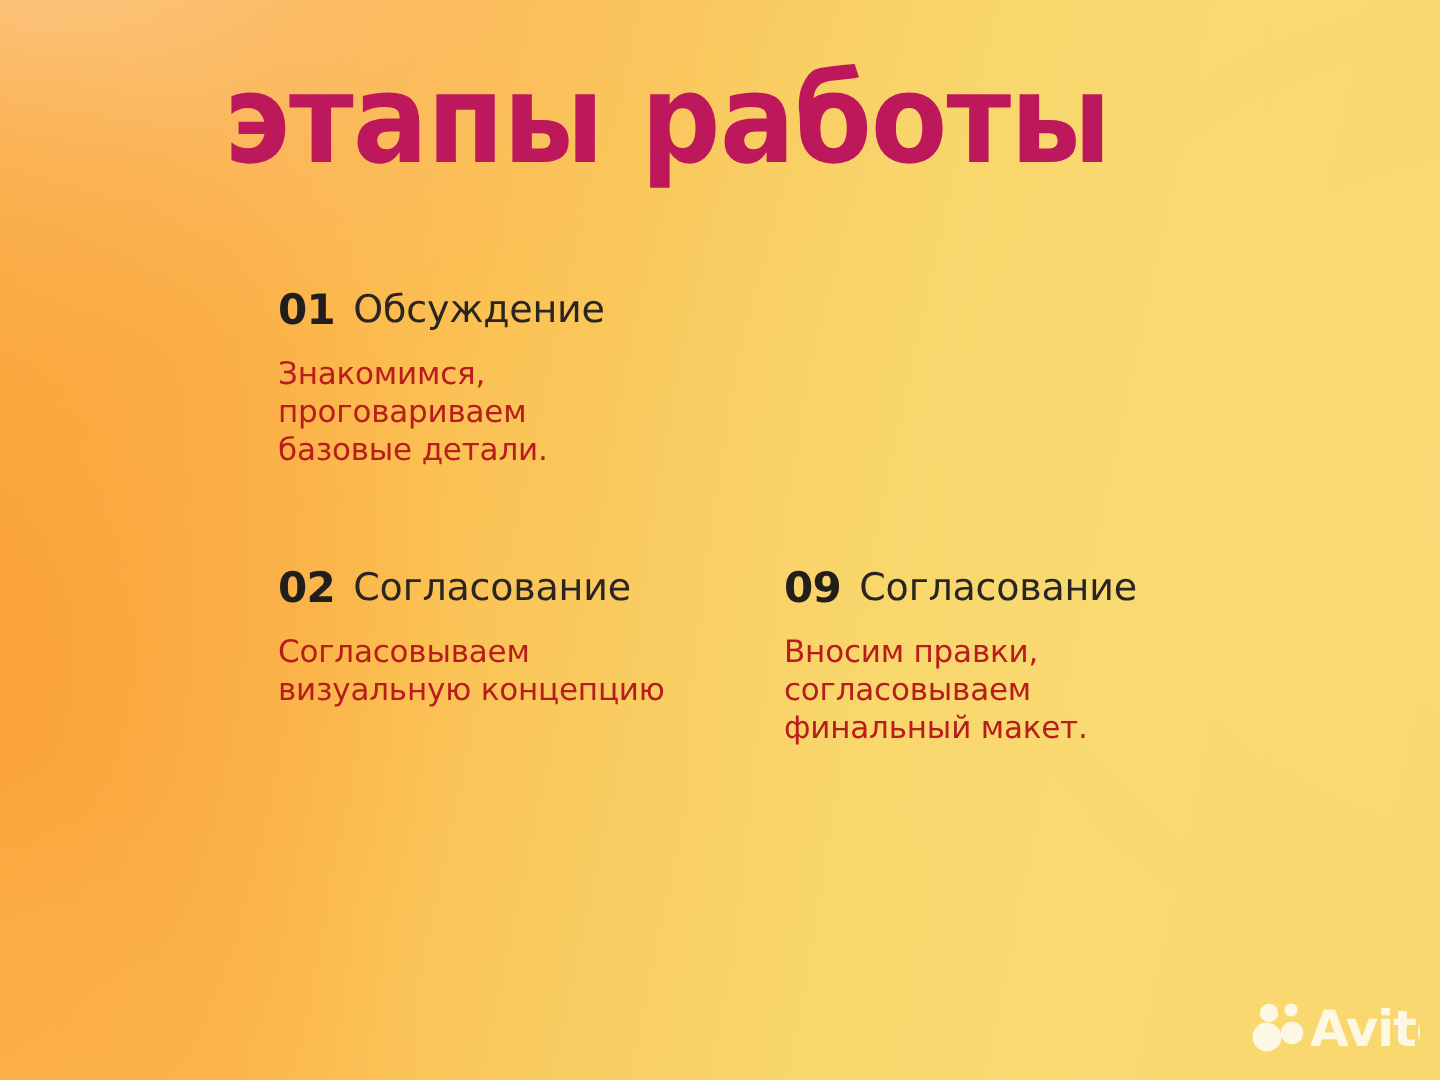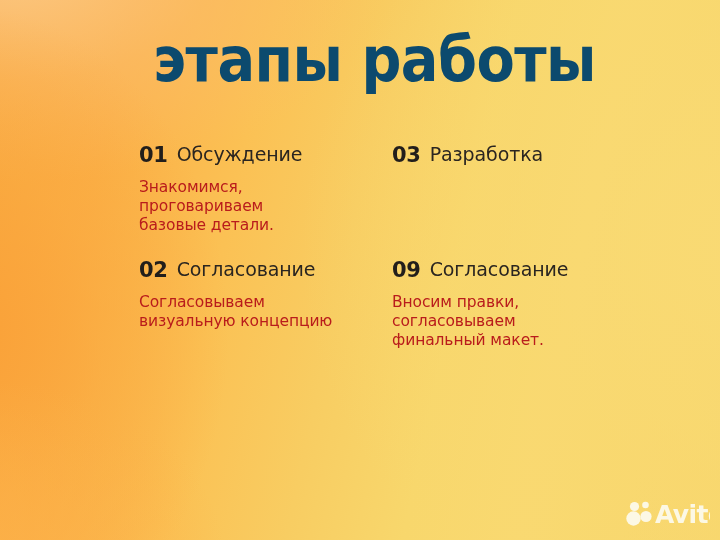--- a/index.html
+++ b/index.html
@@ -68,50 +68,49 @@
 
   
   .title {
     position: absolute;
     left: 112px;
     top: 26px;
     font-size: 62px;
     line-height: 68px;
     font-weight: 700;
     letter-spacing: -0.5px;
-    color: #0c4a6e;
+    color: #be185d;
     white-space: nowrap;
     font-family: "DejaVu Sans", sans-serif;
     font-stretch: condensed;
     transform: scaleX(1.0);
     transform-origin: left center;
-    margin-left: 41px;
   }
 
   
   .steps {
     position: absolute;
     left: 0;
     top: 143px;
     width: 720px;
   }
   .col {
     position: absolute;
     top: 0;
   }
   .col-left  { left: 139px; width: 245px; }
   .col-right { left: 392px; width: 255px; }
 
   .step { position: absolute; left: 0; width: 100%; }
   .step-a { top: 0px; }
-  .step-b { top: 115px; }
+  .step-b { top: 139px; }
 
   .step-head {
     display: flex;
-    align-items: flex-start;
+    align-items: center;
     white-space: nowrap;
   }
   .step-num {
     font-size: 21px;
     font-weight: 700;
     color: #221e1b;
     letter-spacing: -0.3px;
     font-family: "DejaVu Sans", sans-serif;
   }
   .step-title {
@@ -177,24 +176,20 @@
         </div>
         <div class="step-body">Согласовываем
 визуальную концепцию</div>
       </div>
 
     </div>
 
     <div class="col col-right">
 
       <div class="step step-a">
-        <div class="step-head">
-          <span class="step-num">03</span>
-          <span class="step-title">Разработка</span>
-        </div>
       </div>
 
       <div class="step step-b">
         <div class="step-head">
           <span class="step-num">09</span>
           <span class="step-title">Согласование</span>
         </div>
         <div class="step-body">Вносим правки,
 согласовываем
 финальный макет.</div>

